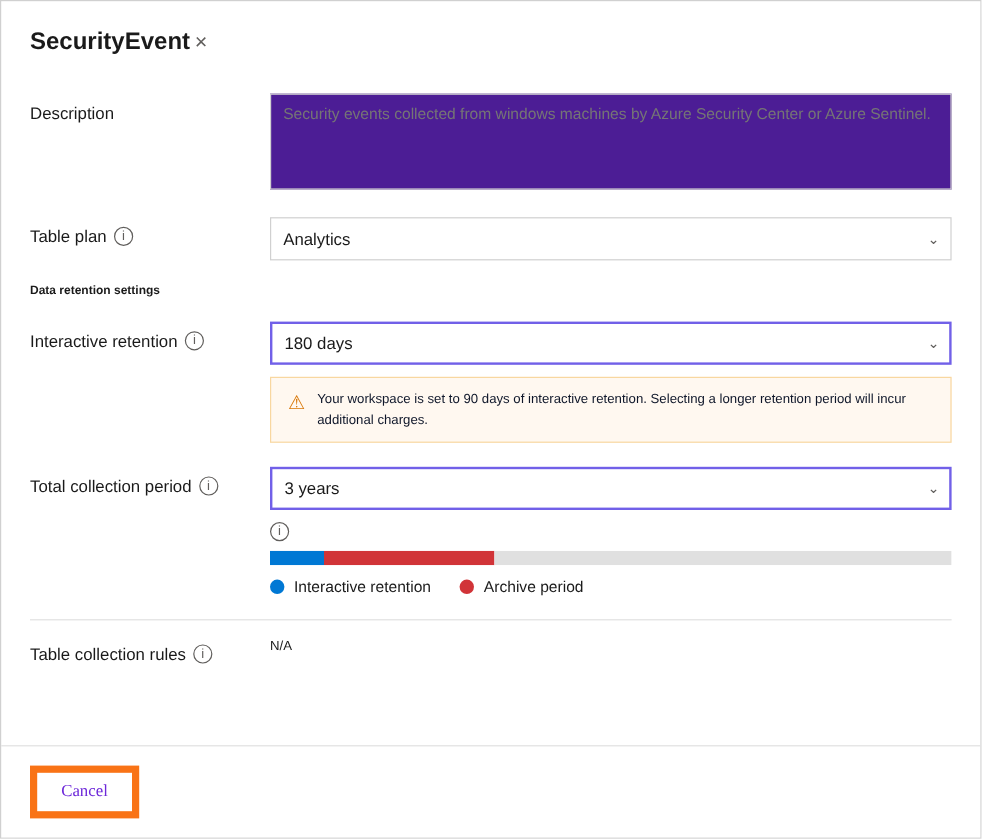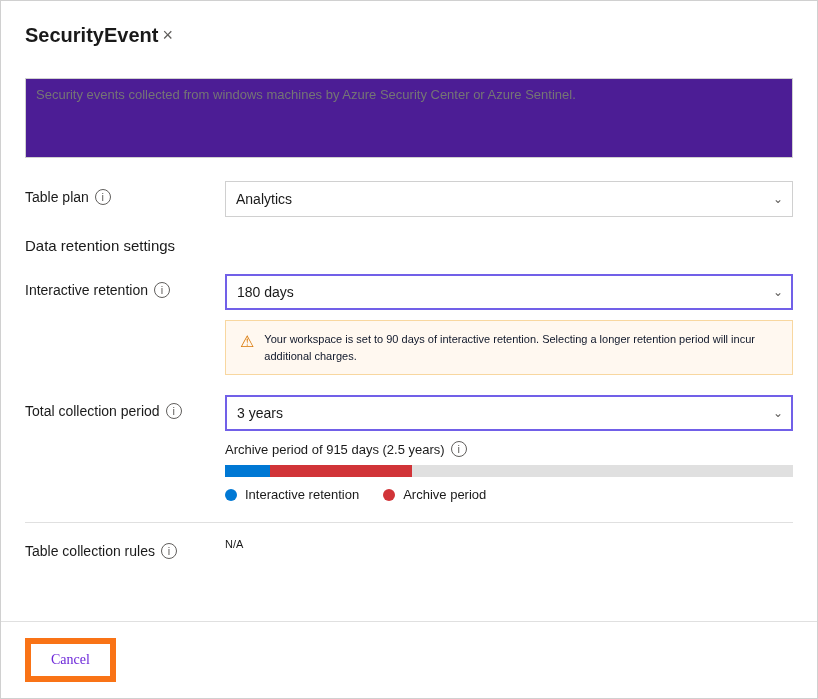--- a/index.html
+++ b/index.html
@@ -117,22 +117,22 @@
     .select-arrow {
       position: absolute;
       right: 10px;
       top: 50%;
       transform: translateY(-50%);
       pointer-events: none;
       color: #605e5c;
       font-size: 12px;
     }
     .section-heading {
-      font-size: 15px;
-      font-weight: 400;
+      font-size: 10px;
+      font-weight: 700;
       color: #1a1a1a;
       margin-bottom: 20px;
       margin-top: 8px;
     }
     .warning-box {
       background: #fff8f0;
       border: 1px solid #f8d7a0;
       padding: 10px 14px;
       margin-top: 10px;
       display: flex;
@@ -253,20 +253,23 @@
 
 <div class="dialog">
   <div class="dialog-header">
     <span class="dialog-title">SecurityEvent</span>
     <button class="close-btn">×</button>
   </div>
 
   <div class="dialog-body">
 
     <div class="form-row">
+      <div class="form-label">
+        <span>Description</span>
+      </div>
       <div class="form-control-area">
         <textarea class="description-textarea" readonly="" placeholder="Security events collected from windows machines by Azure Security Center or Azure Sentinel." style=""></textarea>
       </div>
     </div>
 
     <div class="form-row">
       <div class="form-label">
         <span>Table plan</span>
         <span class="info-icon">i</span>
       </div>
@@ -309,21 +312,20 @@
       </div>
       <div class="form-control-area">
         <div class="select-wrapper">
           <select class="select-control active-blue">
             <option>3 years</option>
           </select>
           <span class="select-arrow">⌄</span>
         </div>
 
         <div class="archive-info">
-          <span>Archive period of 915 days (2.5 years)</span>
           <span class="info-icon">i</span>
         </div>
 
         <div class="progress-bar-container">
           <div class="progress-interactive" style="width: 8%"></div>
           <div class="progress-archive" style="width: 25%"></div>
           <div class="progress-empty"></div>
         </div>
 
         <div class="legend">

